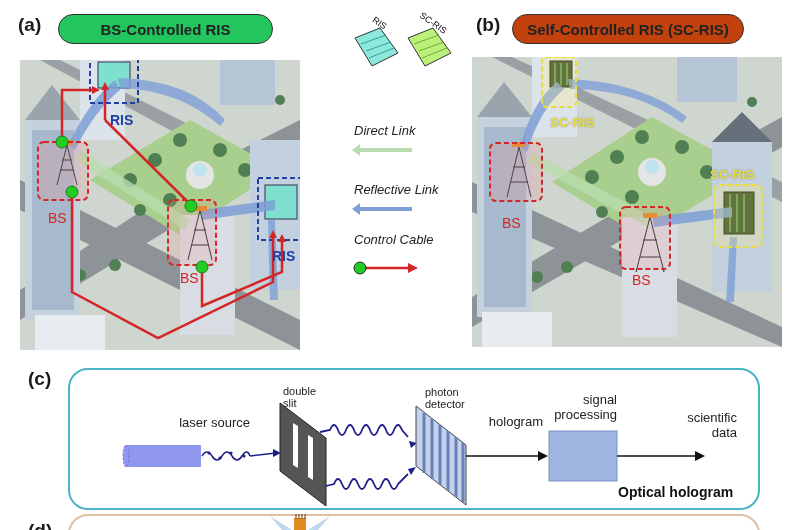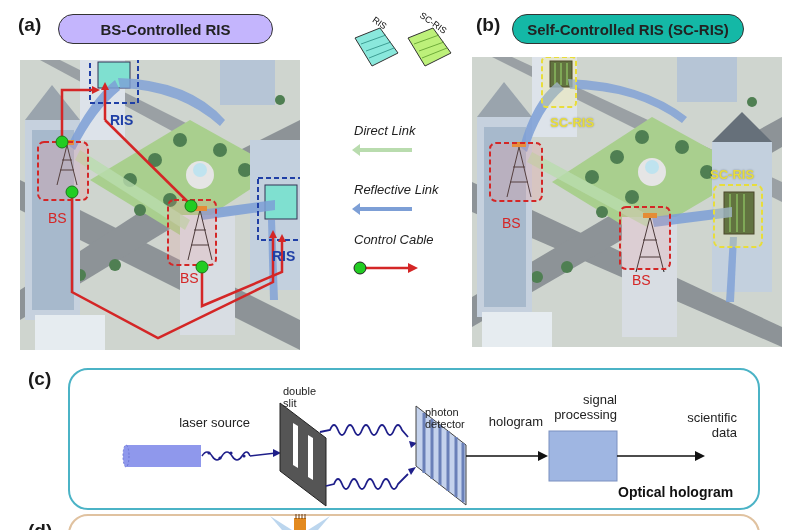--- a/index.html
+++ b/index.html
@@ -14,24 +14,24 @@
   .small { font-size:11px; color:#222; text-align:left; line-height:12px; }
   .mid { font-size:13px; color:#222; text-align:right; line-height:15px; }
   .tagbs { font-weight:normal; font-size:14px; color:#d42626; }
   .tagris { font-weight:bold; font-size:14px; color:#1f3fa6; }
   .tagsc { font-weight:bold; font-size:13px; color:#e8dd3a; text-shadow:0 0 2px rgba(0,0,0,0.35); }
 </style>
 </head>
 <body>
 
 <div class="abs panel-label" style="left:18px;top:14px;">(a)</div>
-<div class="abs pill" style="left:58px;top:14px;width:215px;height:30px;background:#c4b5fd;">BS-Controlled RIS</div>
+<div class="abs pill" style="left:58px;top:14px;width:215px;height:30px;background:#22c55e;">BS-Controlled RIS</div>
 
 <div class="abs panel-label" style="left:476px;top:14px;">(b)</div>
-<div class="abs pill" style="left:512px;top:14px;width:232px;height:30px;background:#14b8a6;">Self-Controlled RIS (SC-RIS)</div>
+<div class="abs pill" style="left:512px;top:14px;width:232px;height:30px;background:#c2410c;">Self-Controlled RIS (SC-RIS)</div>
 
 <div class="abs scene" style="left:20px;top:60px;width:280px;height:290px;">
   <svg width="280" height="290" viewBox="0 0 280 290">
     <rect width="280" height="290" fill="#cfd5cf"></rect>
 
     <polygon points="0,120 280,260 280,290 0,150" fill="#8d9397"></polygon>
     <polygon points="0,230 200,100 280,60 280,90 0,260" fill="#8d9397"></polygon>
     <polygon points="40,0 280,120 280,140 20,0" fill="#9aa0a4"></polygon>
 
     <polygon points="70,120 170,60 260,110 160,175" fill="#a9cf8e"></polygon>
@@ -255,21 +255,21 @@
   <polygon points="470,83 480,88 470,93" fill="#111"></polygon>
 
   <rect x="481" y="63" width="68" height="50" fill="#9fb6e2" stroke="#7a90c0"></rect>
 
   <line x1="549" y1="88" x2="631" y2="88" stroke="#111" stroke-width="1.5"></line>
   <polygon points="627,83 637,88 627,93" fill="#111"></polygon>
 </svg>
 
 <div class="abs mid" style="left:150px;top:415px;width:100px;">laser source</div>
 <div class="abs small" style="left:283px;top:385px;width:44px;">double slit</div>
-<div class="abs small" style="left:425px;top:406px;width:50px;">photon detector</div>
+<div class="abs small" style="left:425px;top:386px;width:50px;">photon detector</div>
 <div class="abs mid" style="left:473px;top:414px;width:70px;">hologram</div>
 <div class="abs mid" style="left:549px;top:392px;width:68px;">signal processing</div>
 <div class="abs mid" style="left:675px;top:410px;width:62px;">scientific data</div>
 <div class="abs" style="left:618px;top:484px;font-weight:bold;font-size:14px;color:#111;">Optical hologram</div>
 
 <div class="abs panel-label" style="left:28px;top:520px;">(d)</div>
 <div class="abs box-d" style="left:68px;top:514px;width:692px;height:60px;"></div>
 <svg class="abs" style="left:270px;top:514px;" width="60" height="16">
   <polygon points="0,2 22,16 12,16" fill="#bcd6ee"></polygon>
   <polygon points="60,2 38,16 48,16" fill="#bcd6ee"></polygon>

